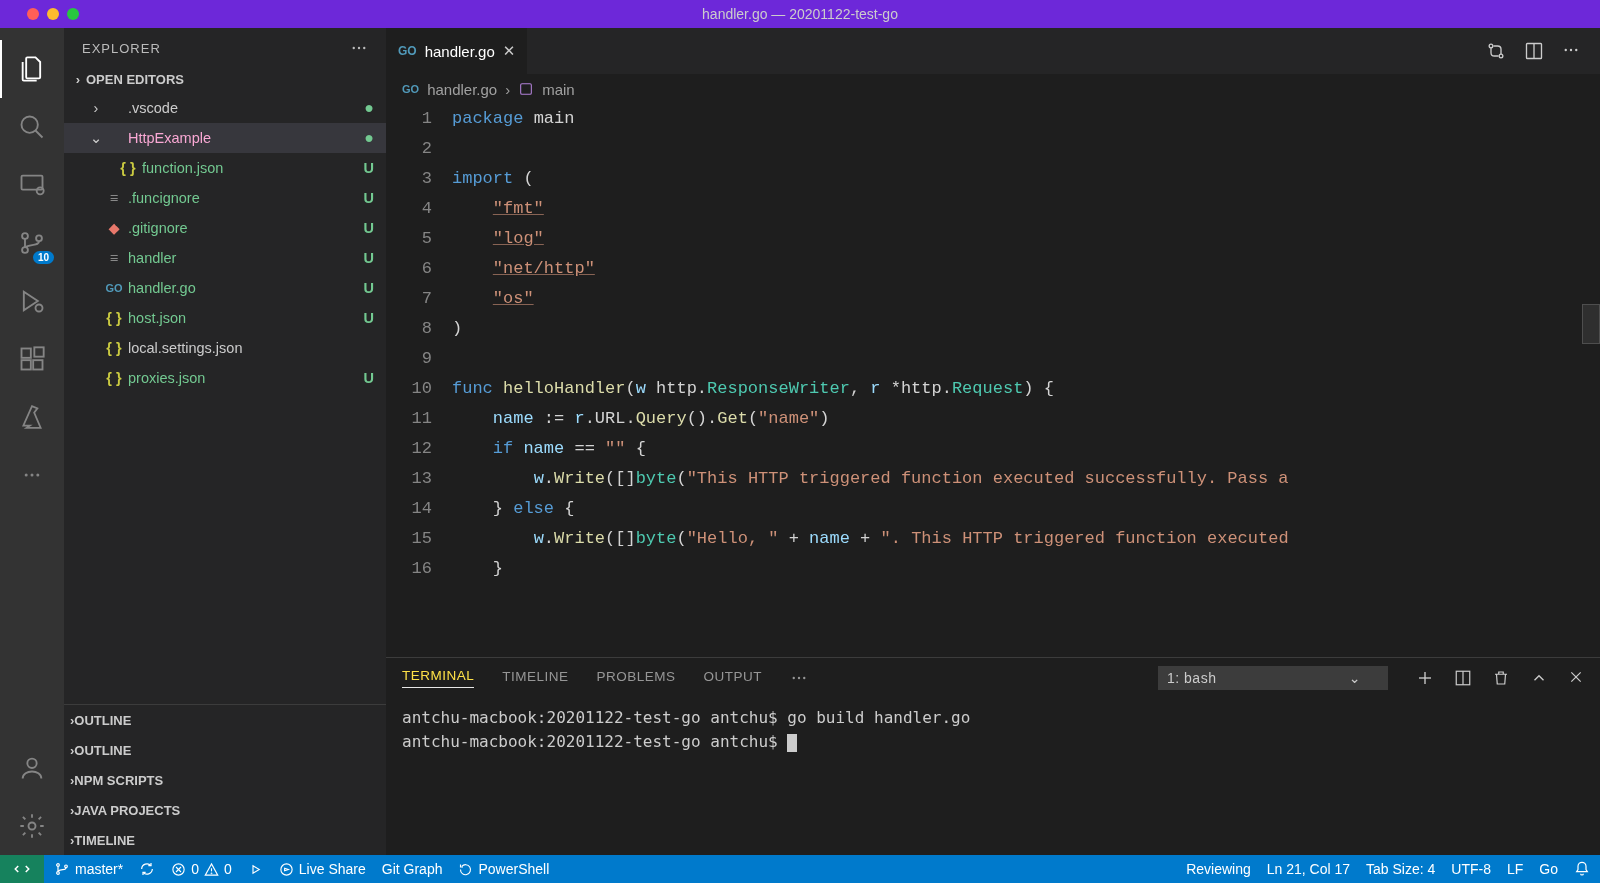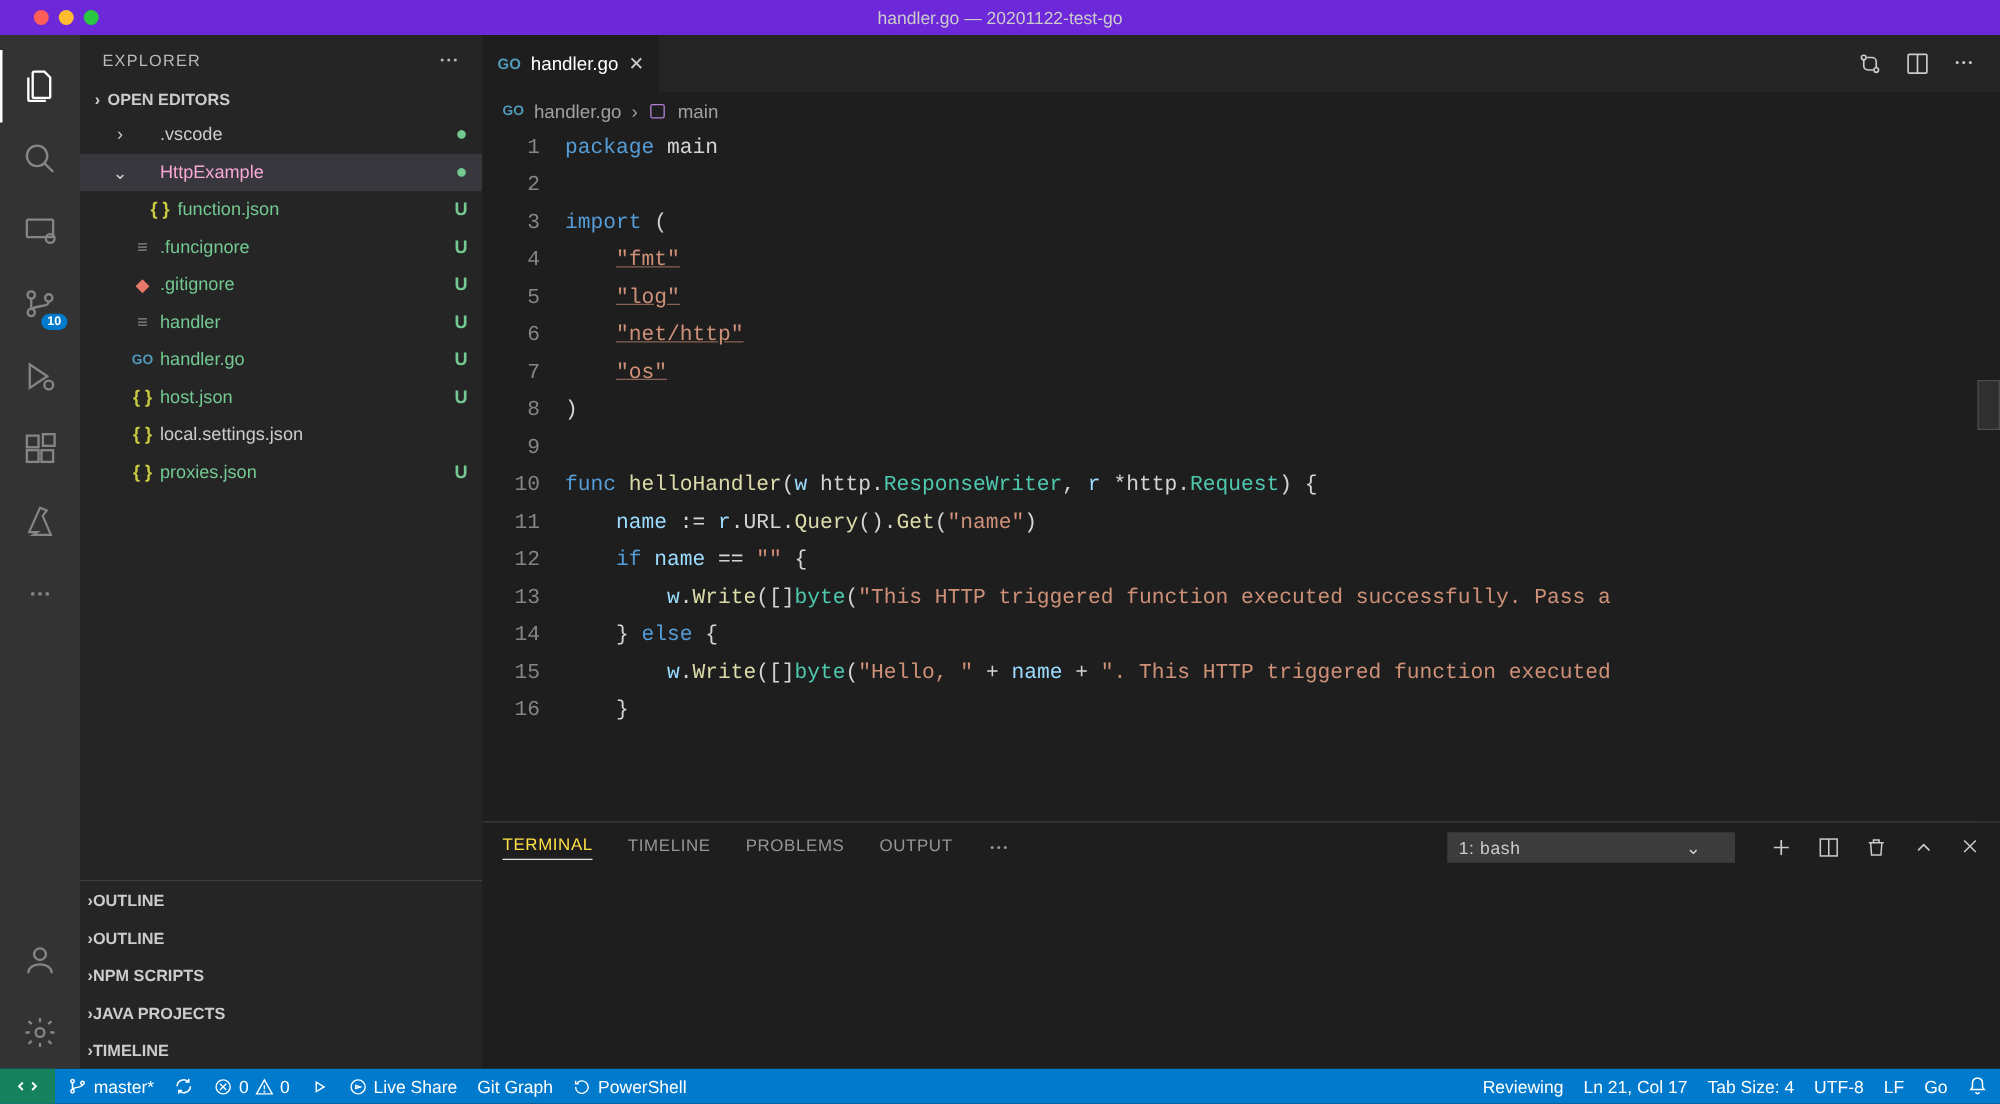--- a/index.html
+++ b/index.html
@@ -617,20 +617,21 @@
               </svg>
             </span>
           <span>
               <svg width="16" height="16" viewBox="0 0 24 24" stroke="currentColor" stroke-width="1.8" fill="none">
                 <line x1="5" y1="5" x2="19" y2="19"></line>
                 <line x1="19" y1="5" x2="5" y2="19"></line>
               </svg>
             </span>
         </div>
       </div>
+      <div class="terminal-content" id="terminal"><div>antchu-macbook:20201122-test-go antchu$ go build handler.go</div><div>antchu-macbook:20201122-test-go antchu$ <span class="cursor"></span></div></div>
     </div>
 
   </div>
 </div>
 
 <div class="statusbar">
   <div class="remote">
     <svg width="18" height="18" viewBox="0 0 24 24" fill="none" stroke="#fff" stroke-width="2">
         <path d="M7 8l-4 4 4 4"></path>
         <path d="M17 8l4 4-4 4"></path>

